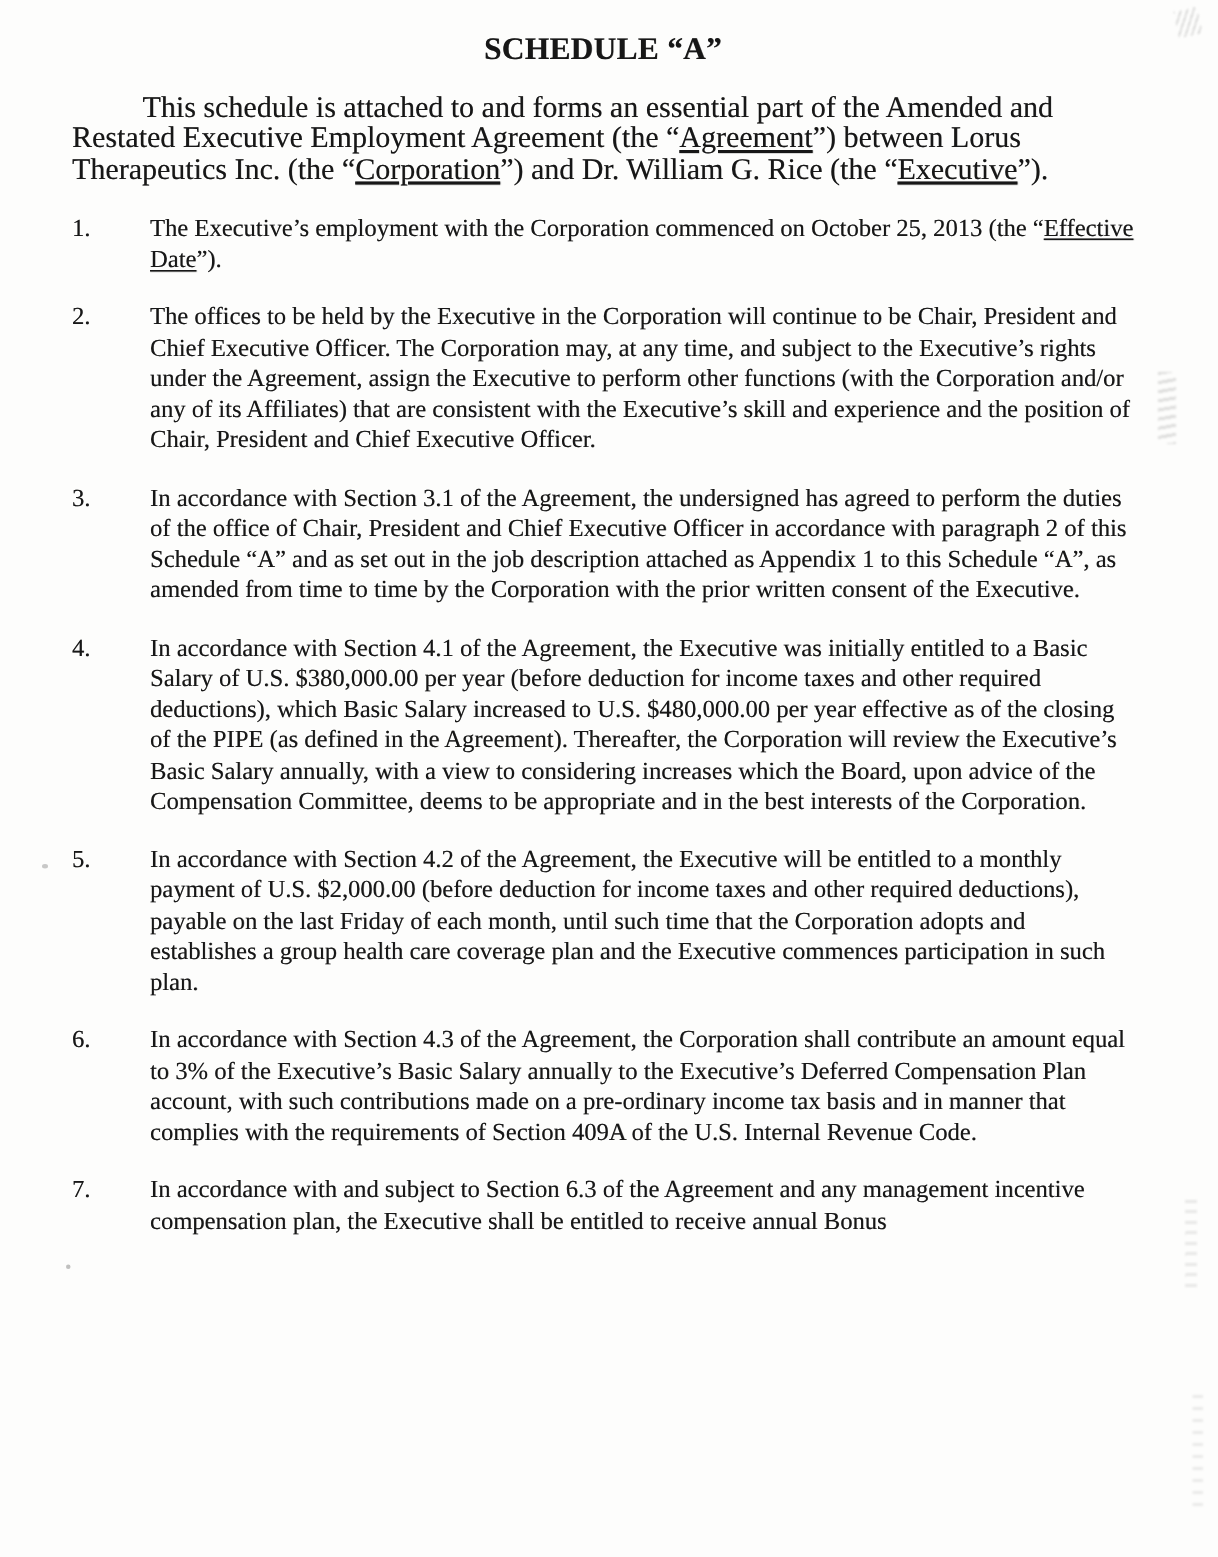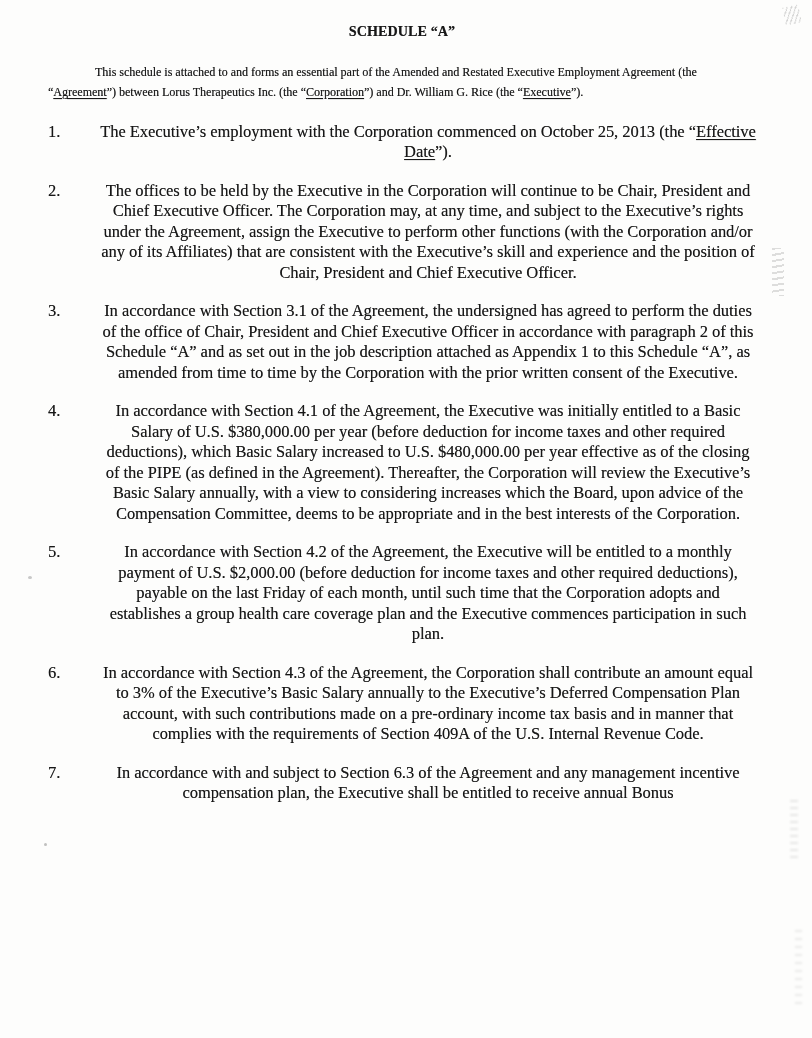--- a/index.html
+++ b/index.html
@@ -12,41 +12,41 @@
   .page {
     position:relative;
     width:812px; height:1038px;
     padding:22px 56px 0 48px;
     overflow:hidden;
     text-shadow:0.2px 0.2px 0.35px rgba(25,25,25,0.55);
   }
   .title {
     text-align:center;
     font-weight:bold;
-    font-size:14px;
+    font-size:21px;
     line-height:20.5px;
     letter-spacing:0.15px;
   }
   .title-schedule { margin-bottom:19px; }
   .title-main { margin-bottom:21px; }
   .intro {
-    font-size:12px;
+    font-size:20px;
     line-height:20.5px;
     text-indent:47px;
     margin-bottom:19px;
     font-family:Liberation Serif, serif;
   }
   .item {
     display:flex;
     font-size:16.4px;
     line-height:20.5px;
     margin-bottom:18px;
   }
   .item-num { flex:0 0 52px; }
-  .item-text { flex:1 1 auto;text-align:center; }
+  .item-text { flex:1 1 auto; }
   .u { text-decoration:underline; text-underline-offset:2px; }
 
   
   .artifact { position:absolute; pointer-events:none; }
   .artifact-corner {
     right:12px; top:6px; width:16px; height:18px;
     background:repeating-linear-gradient(120deg, rgba(110,110,110,0.30) 0 1px, transparent 1px 4px);
     filter:blur(0.6px);
     transform:rotate(-12deg);
   }

